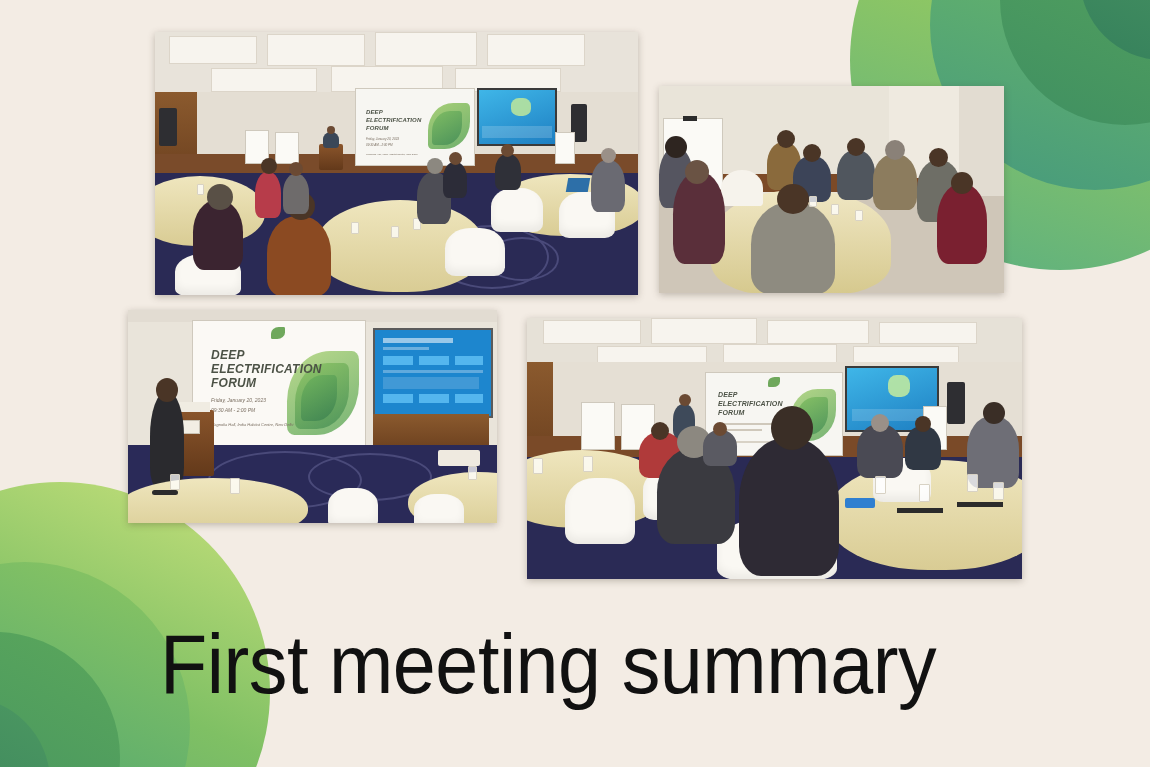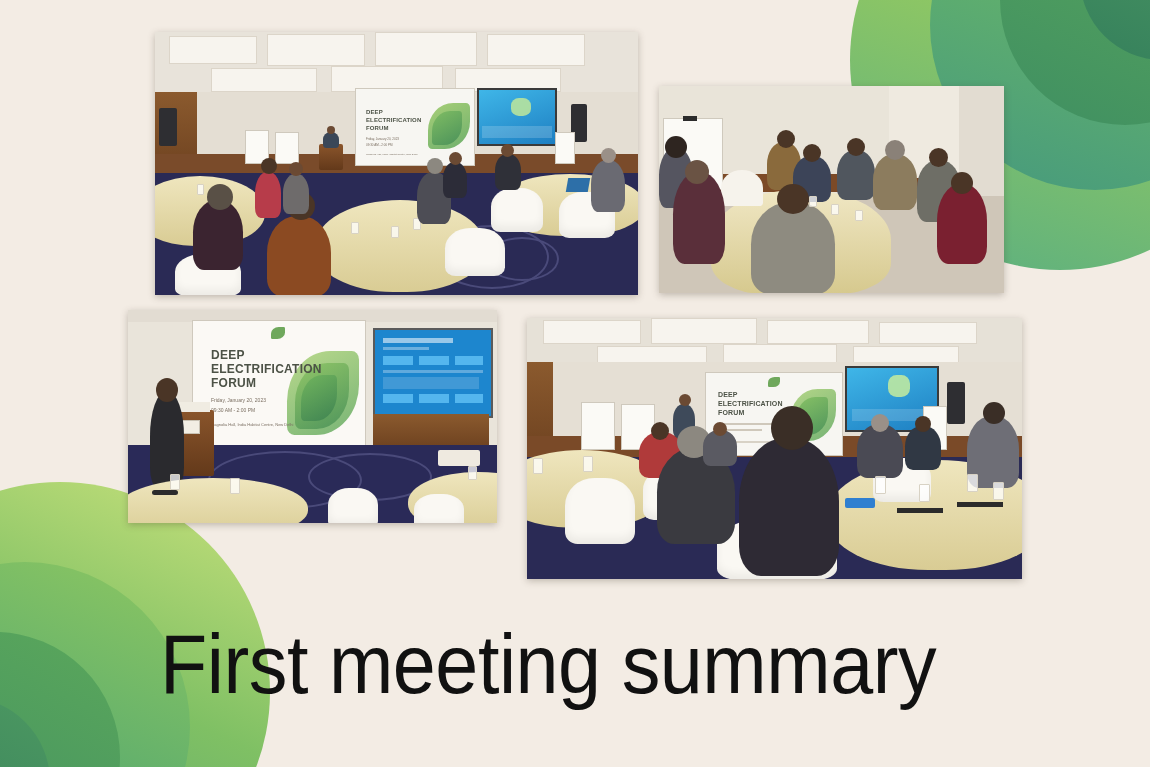--- a/index.html
+++ b/index.html
@@ -20,21 +20,21 @@
   .corner-tr{top:0;right:0;width:300px;height:300px;}
   .corner-bl{bottom:0;left:0;width:300px;height:300px;}
 
   
   .photo{
     position:absolute;
     background:#cfc6b8;
     box-shadow:0 2px 7px rgba(70,60,45,.30);
     overflow:hidden;
   }
-  .ph-inner{position:absolute;inset:0;overflow:hidden;}
+  .ph-inner{position:absolute;inset:0;overflow:hidden;font-style:italic;}
 
   
   .ceiling{position:absolute;left:0;right:0;top:0;background:#EDE8E0;}
   .coffer{position:absolute;background:#F7F4EE;border:1px solid #DCD5C9;}
   .wall{position:absolute;left:0;right:0;background:#E7E1D6;}
   .wainscot{position:absolute;left:0;right:0;background:#7A4B2A;}
   .woodpanel{position:absolute;background:linear-gradient(180deg,#8B5A2E,#6E4220);}
   .carpet{position:absolute;left:0;right:0;bottom:0;background:#2A2A55;}
   .carpet-swirl{position:absolute;border:2px solid #4A4A7A;border-radius:50%;}
   .screen{position:absolute;background:#F7F6F2;border:1px solid #CFC9BD;}

